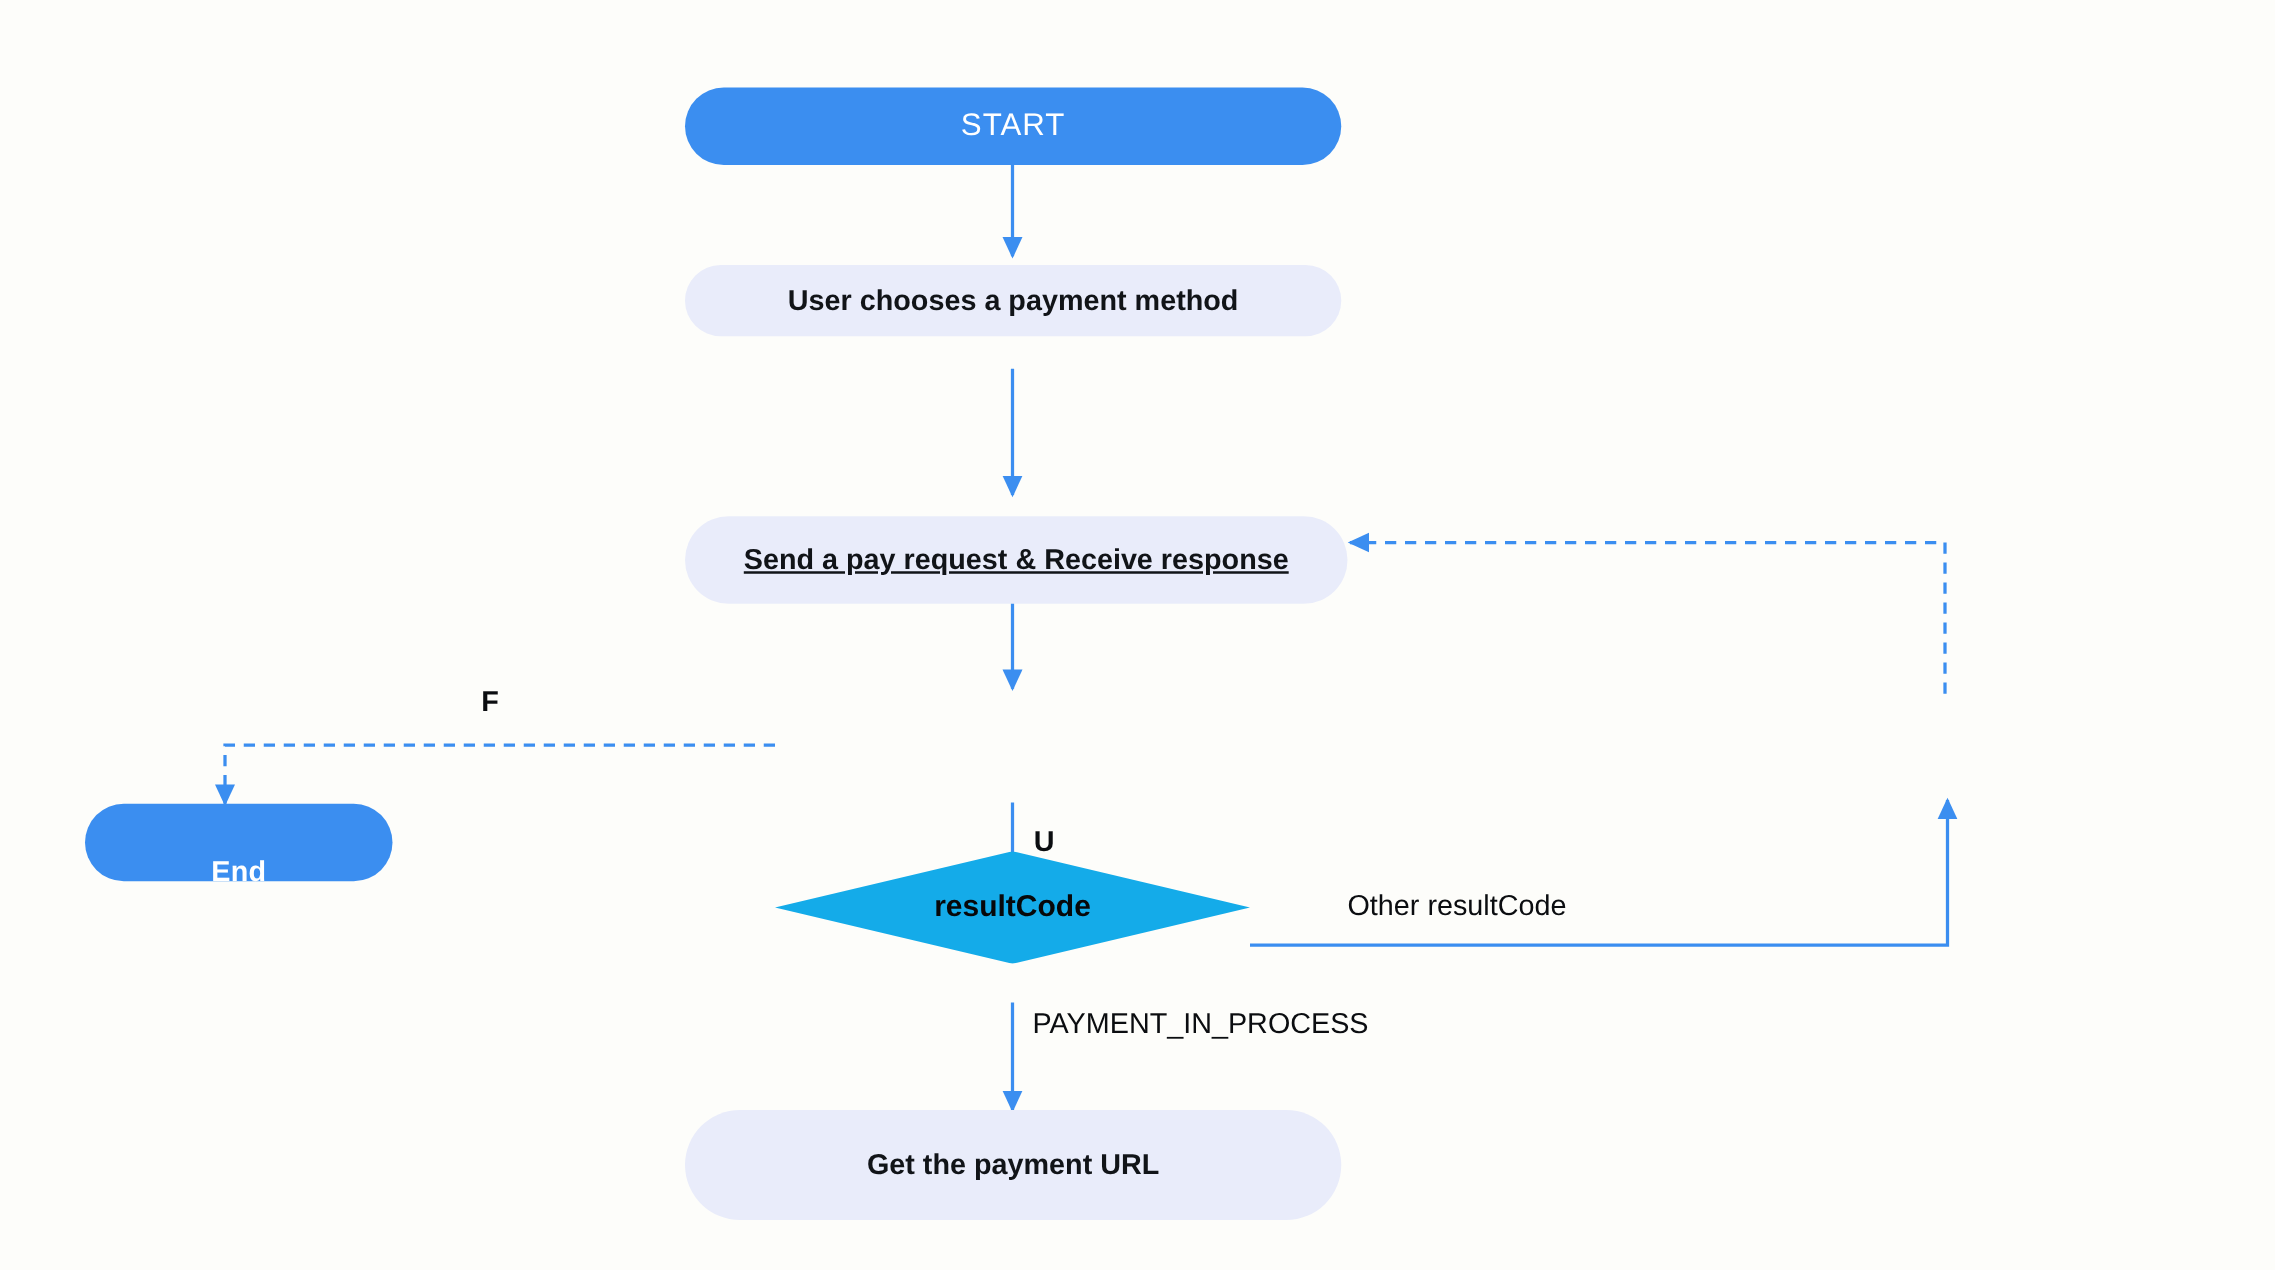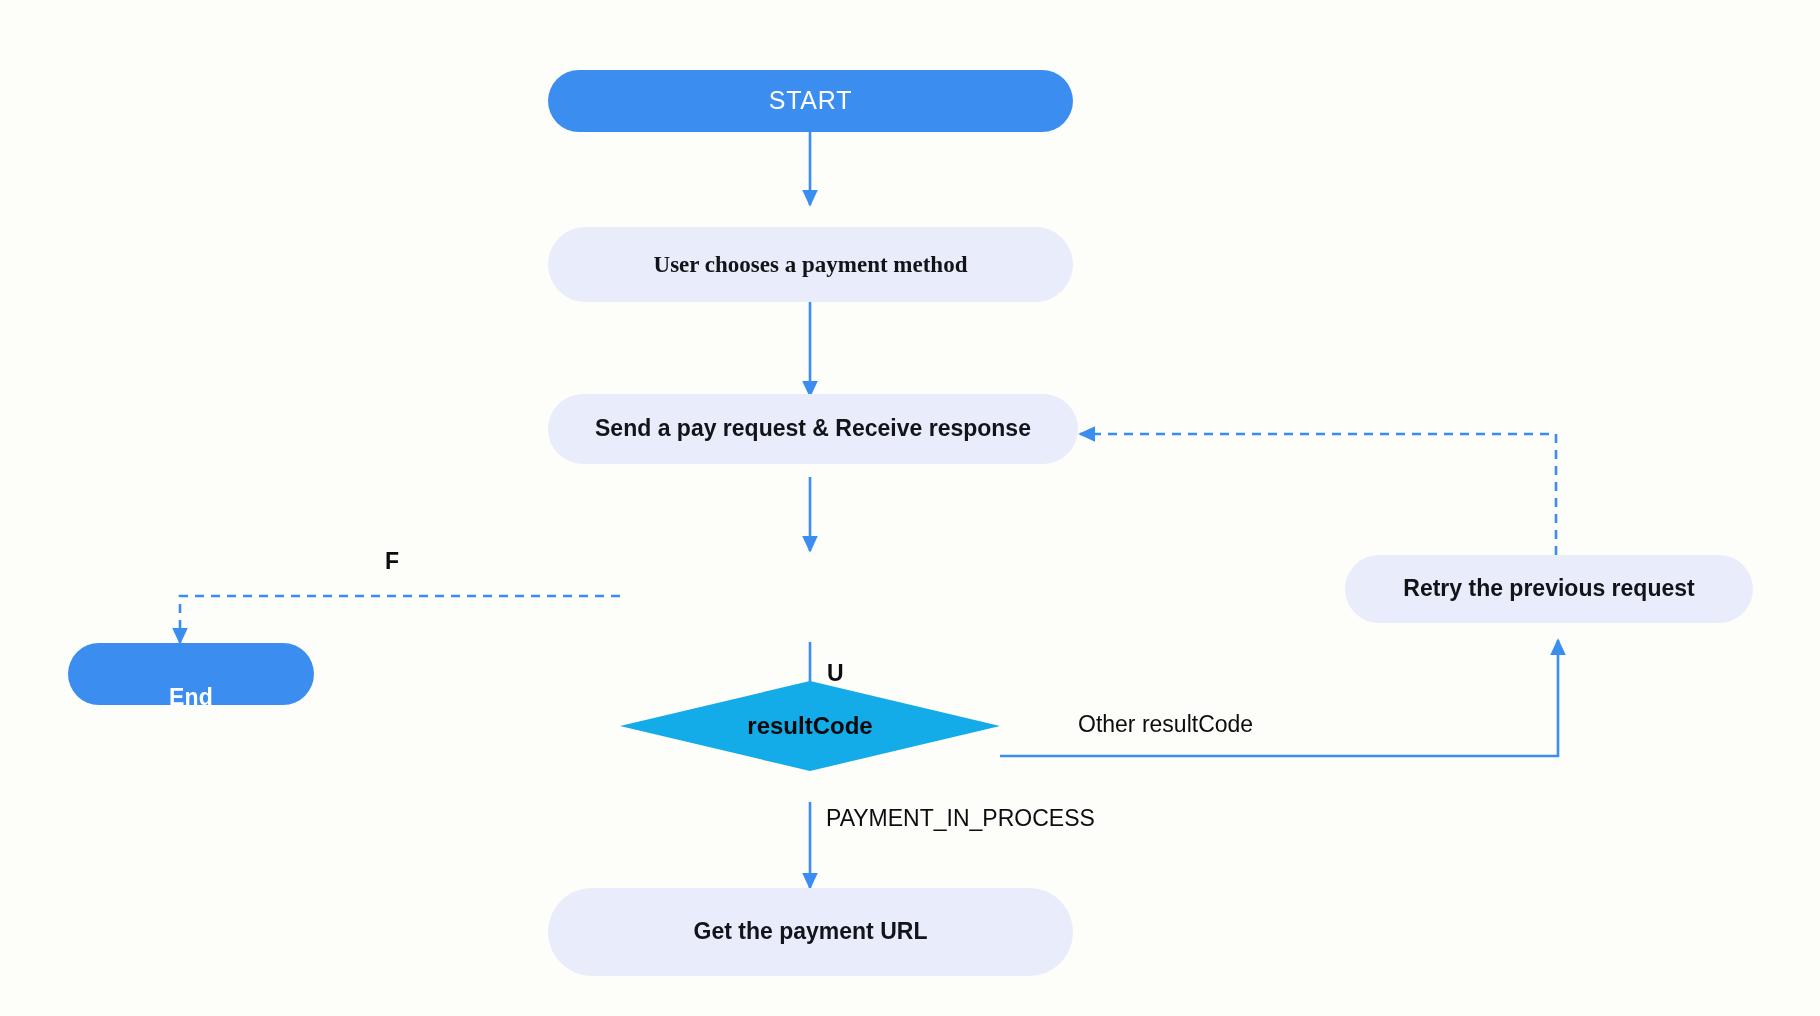--- a/index.html
+++ b/index.html
@@ -140,41 +140,38 @@
 
     <path d="M 1000 756 L 1558 756 L 1558 640" stroke="#3b8ef0" stroke-width="2.6" fill="none" marker-end="url(#arrowhead)"></path>
 
     <path d="M 1556 555 L 1556 434 L 1080 434" stroke="#3b8ef0" stroke-width="2.6" fill="none" stroke-dasharray="9 7" marker-end="url(#arrowhead)"></path>
   </svg>
 
   <div class="node pill pill-terminal pill-start" style="left:548px; top:70px; width:525px; height:62px;">
     <span class="node-label">START</span>
   </div>
 
-  <div class="node pill pill-process" style="left:548px; top:227px; width:525px; height:75px;font-family:Liberation Serif, serif;">
+  <div class="node pill pill-process" style="left:548px; top:212px; width:525px; height:57px;">
     <span class="node-label">User chooses a payment method</span>
   </div>
 
-  <div class="node pill pill-process" style="left:548px; top:394px; width:530px; height:70px;">
+  <div class="node pill pill-process" style="left:548px; top:413px; width:530px; height:70px;text-decoration:underline;">
     <span class="node-label">Send a pay request &amp; Receive response</span>
   </div>
 
 
   <div class="node pill pill-terminal" style="left:68px; top:643px; width:246px; height:62px;">
     <span class="node-label" style="font-size:23px;margin-top:47px;">End</span>
   </div>
 
   <div class="diamond" style="left:620px; top:681px; width:380px; height:90px;">
     <div class="shape"></div>
     <span class="node-label">resultCode</span>
   </div>
 
-  <div class="node pill pill-process" style="left:1345px; top:555px; width:408px; height:68px;">
-    <span class="node-label">Retry the previous request</span>
-  </div>
 
   <div class="node pill pill-process" style="left:548px; top:888px; width:525px; height:88px;">
     <span class="node-label">Get the payment URL</span>
   </div>
 
   <div class="edge-label bold" style="left:385px; top:548px;">F</div>
 
   <div class="edge-label bold" style="left:827px; top:660px;">U</div>
 
   <div class="edge-label plain" style="left:1078px; top:711px;">Other resultCode</div>

